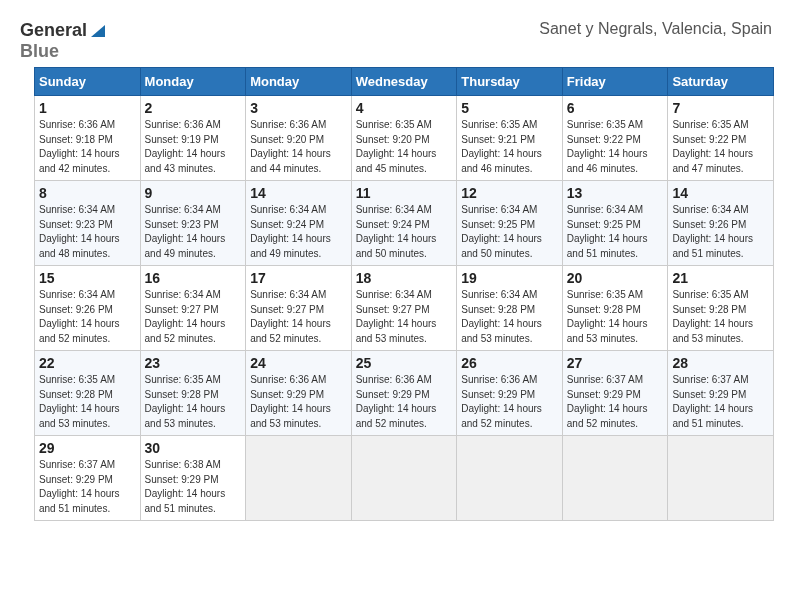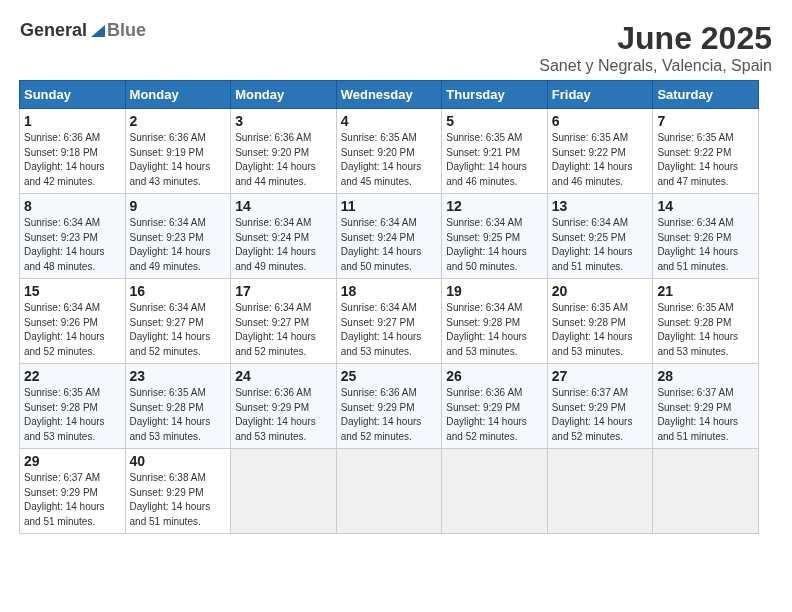--- a/index.html
+++ b/index.html
@@ -34,21 +34,21 @@
       font-weight: bold;
       color: #333;
     }
     .calendar-subtitle {
       font-size: 16px;
       color: #555;
     }
     .calendar-table {
       width: 100%;
       border-collapse: collapse;
-      margin: 0 1px;
+      margin: 0 16px;
       width: calc(100% - 16px);
     }
     .calendar-table th {
       background-color: #2a74b8;
       color: white;
       padding: 6px 4px;
       font-size: 13px;
       font-weight: bold;
       text-align: left;
       border: 1px solid #1a5a9a;
@@ -77,21 +77,21 @@
       display: block;
       margin-bottom: 2px;
     }
     .day-info {
       font-size: 10px;
       color: #333;
       line-height: 1.45;
     }
     .logo-wrapper {
       display: flex;
-      flex-direction: row;
+      flex-direction: column;
       align-items: flex-start;
     }
     .logo-line {
       display: flex;
       align-items: center;
     }
   </style>
 </head>
 <body>
 
@@ -101,21 +101,20 @@
       <span class="logo-text-general">General</span>
       <svg width="18" height="18" viewBox="0 0 18 18" style="margin-left:2px;margin-top:-2px;">
         <polygon points="2,16 16,16 16,4" fill="#1a6baa"></polygon>
       </svg>
     </div>
     <div>
       <span class="logo-text-blue">Blue</span>
     </div>
   </div>
   <div class="title-area">
-    <div class="calendar-title">June 2025</div>
     <div class="calendar-subtitle">Sanet y Negrals, Valencia, Spain</div>
   </div>
 </div>
 
 <div style="padding: 0 8px;">
   <table class="calendar-table">
     <thead>
       <tr>
       <th>Sunday</th>
           <th>Monday</th>
@@ -333,21 +332,21 @@
         </tr>
         <tr>
           <td>
             <span class="day-number">29</span>
             <div class="day-info" style="white-space: pre-line;">Sunrise: 6:37 AM
 Sunset: 9:29 PM
 Daylight: 14 hours
 and 51 minutes.</div>
           </td>
           <td>
-            <span class="day-number">40</span>
+            <span class="day-number">30</span>
             <div class="day-info" style="white-space: pre-line;">Sunrise: 6:38 AM
 Sunset: 9:29 PM
 Daylight: 14 hours
 and 51 minutes.</div>
           </td>
           <td class="empty" style="background: rgb(240, 240, 240);"></td>
           <td class="empty" style="background: rgb(240, 240, 240);"></td>
           <td class="empty" style="background: rgb(240, 240, 240);"></td>
           <td class="empty" style="background: rgb(240, 240, 240);"></td>
           <td class="empty" style="background: rgb(240, 240, 240);"></td>

